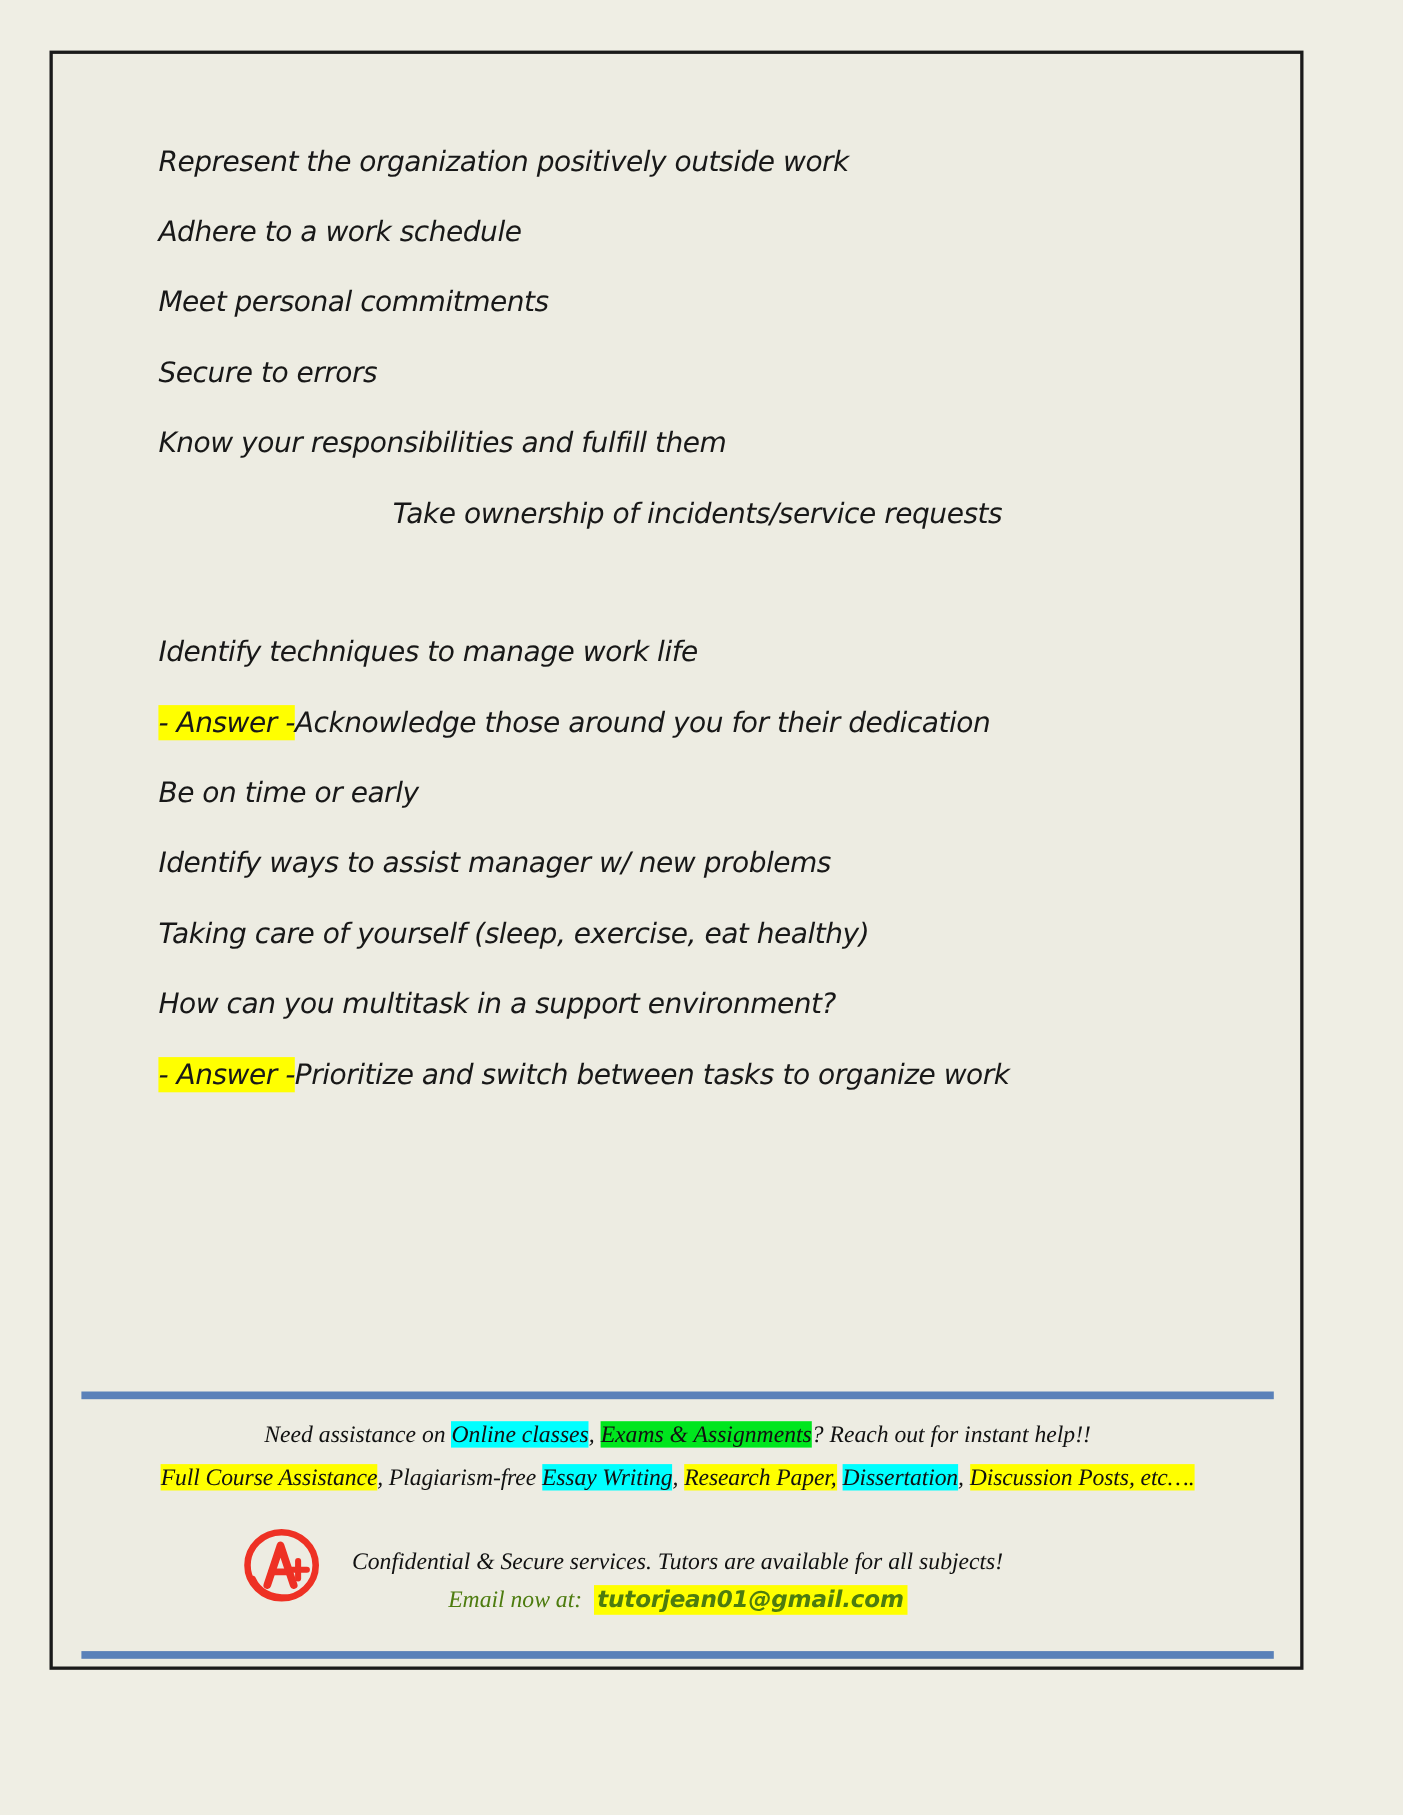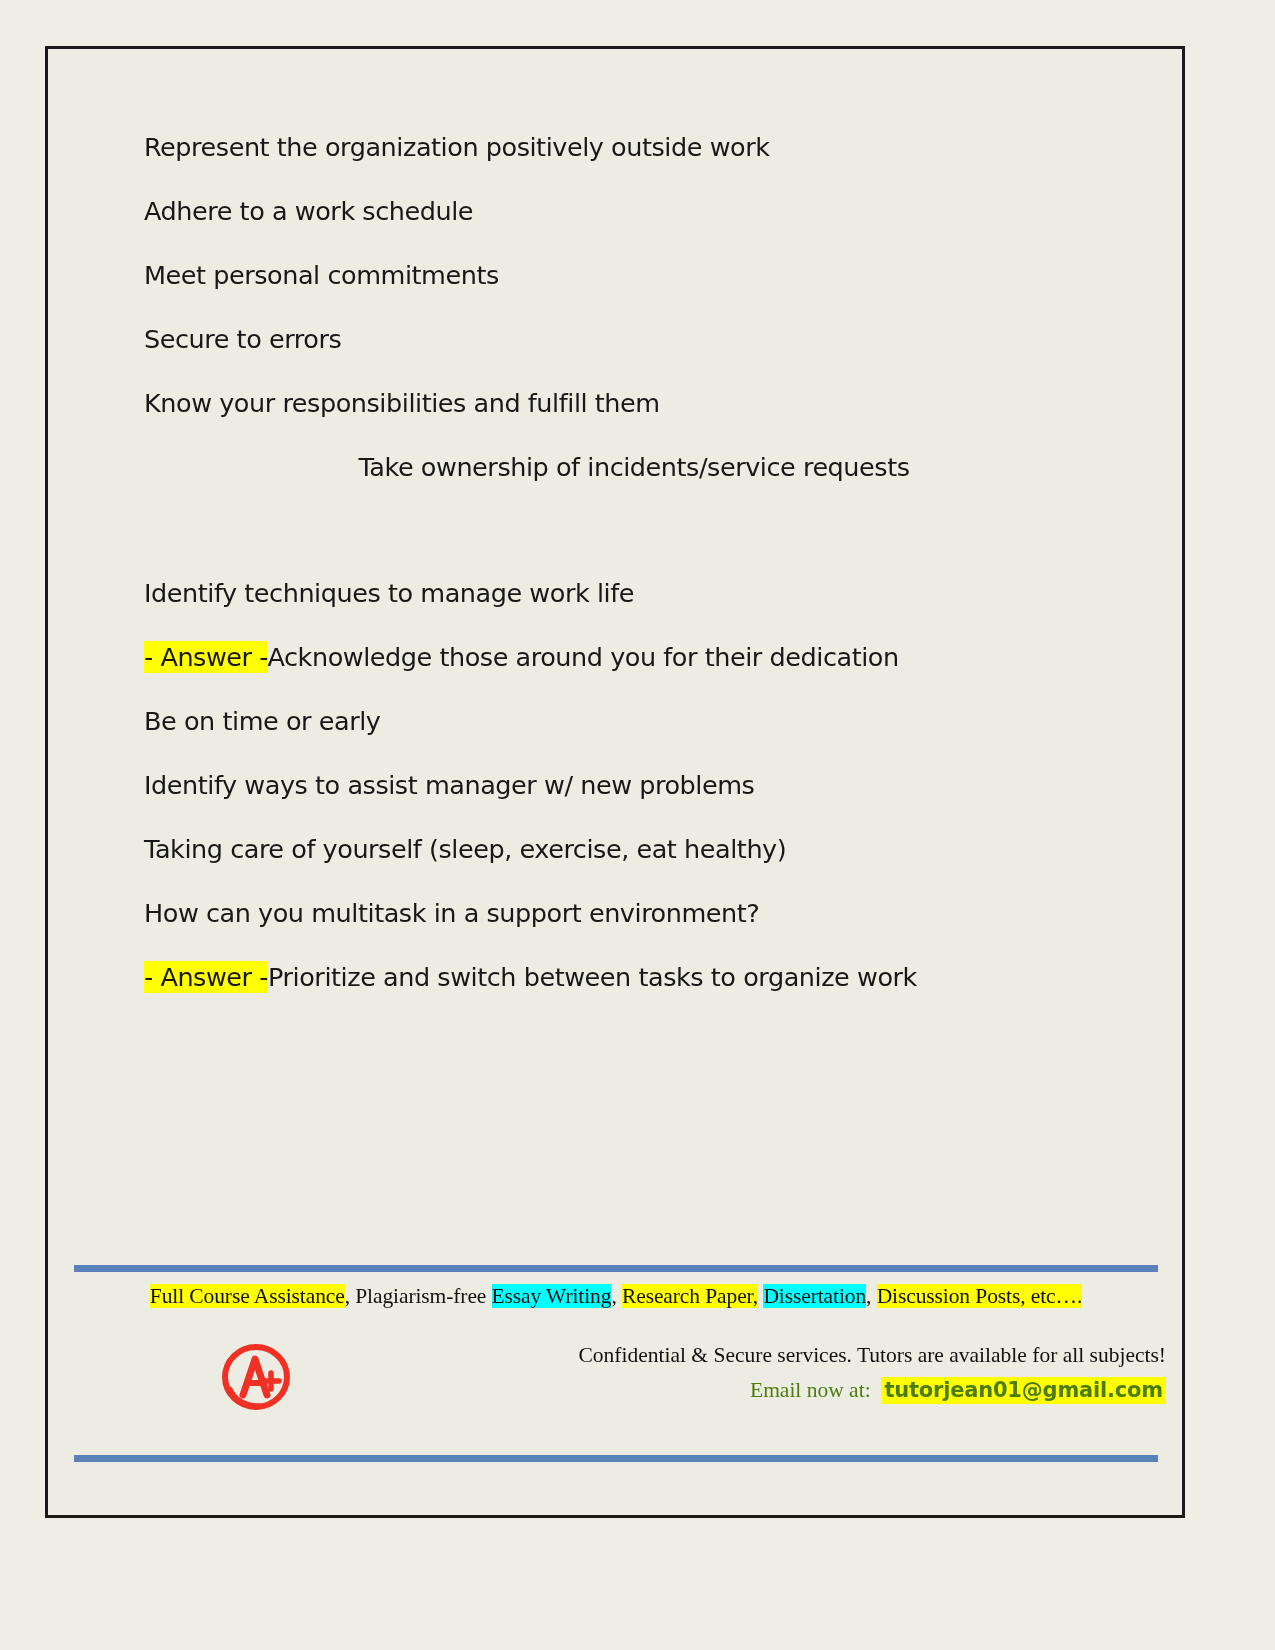--- a/index.html
+++ b/index.html
@@ -25,20 +25,21 @@
   }
   #sheet {
     position: absolute;
     left: 45px;
     top: 46px;
     width: 1140px;
     height: 1472px;
     border: 3px solid #1a1a1a;
     background: #edece2;
     box-sizing: border-box;
+    font-style: italic;
   }
 
   
   #doc-body {
     position: absolute;
     left: 96px;
     top: 86px;
     width: 980px;
   }
   .para {
@@ -91,23 +92,23 @@
   #logo {
     position: absolute;
     left: 152px;
     top: 4px;
     width: 76px;
     height: 76px;
   }
   #ad-bottom-text {
     position: absolute;
     left: 0;
-    top: 6px;
+    top: 24px;
     width: 1100px;
-    text-align: right;
+    text-align: center;
   }
   #ad-line-3 {
     font-family: "Liberation Serif", "DejaVu Serif", serif;
     font-size: 21.5px;
     color: #111111;
     white-space: nowrap;
     line-height: 1.35;
   }
   #ad-line-4 {
     font-family: "Liberation Serif", "DejaVu Serif", serif;
@@ -176,20 +177,21 @@
       <p class="para">
         <span class="hl-yellow">- Answer -</span><span>Prioritize and switch between tasks to organize work</span>
       </p>
 
     </div>
 
     <div id="ad">
 
       <div class="rule"></div>
 
+      <div class="ad-line" id="ad-line-1"><span>Need assistance on </span><span class="hl-cyan">Online classes</span><span>, </span><span class="hl-green">Exams &amp; Assignments</span><span>? Reach out for instant help!!</span></div>
 
       <div class="ad-line" id="ad-line-2"><span class="hl-yel">Full Course Assistance</span><span>, Plagiarism-free </span><span class="hl-cyan">Essay Writing</span><span>, </span><span class="hl-yel">Research Paper,</span><span> </span><span class="hl-cyan">Dissertation</span><span>, </span><span class="hl-yel">Discussion Posts, etc….</span></div>
 
       <div id="ad-bottom">
 
         <div id="logo">
           <svg viewBox="0 0 76 76" width="76" height="76" aria-hidden="true">
             <ellipse cx="38" cy="38" rx="31" ry="30" fill="none" stroke="#ee3124" stroke-width="6"></ellipse>
             <path d="M12 50 q8 18 34 17" fill="none" stroke="#ee3124" stroke-width="5" stroke-linecap="round"></path>
             <path d="M25 56 L37 20 L49 56" fill="none" stroke="#ee3124" stroke-width="7" stroke-linejoin="round" stroke-linecap="round"></path>

